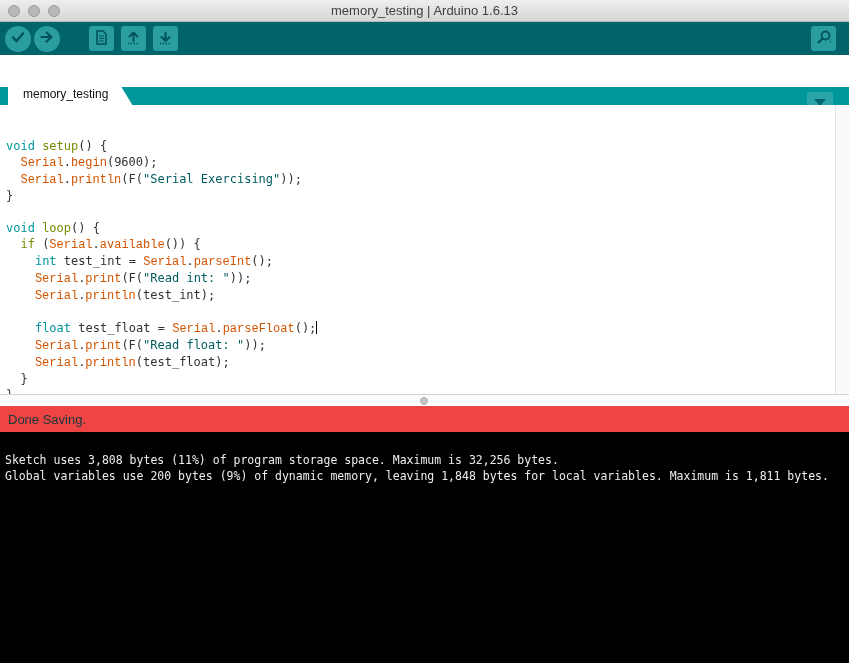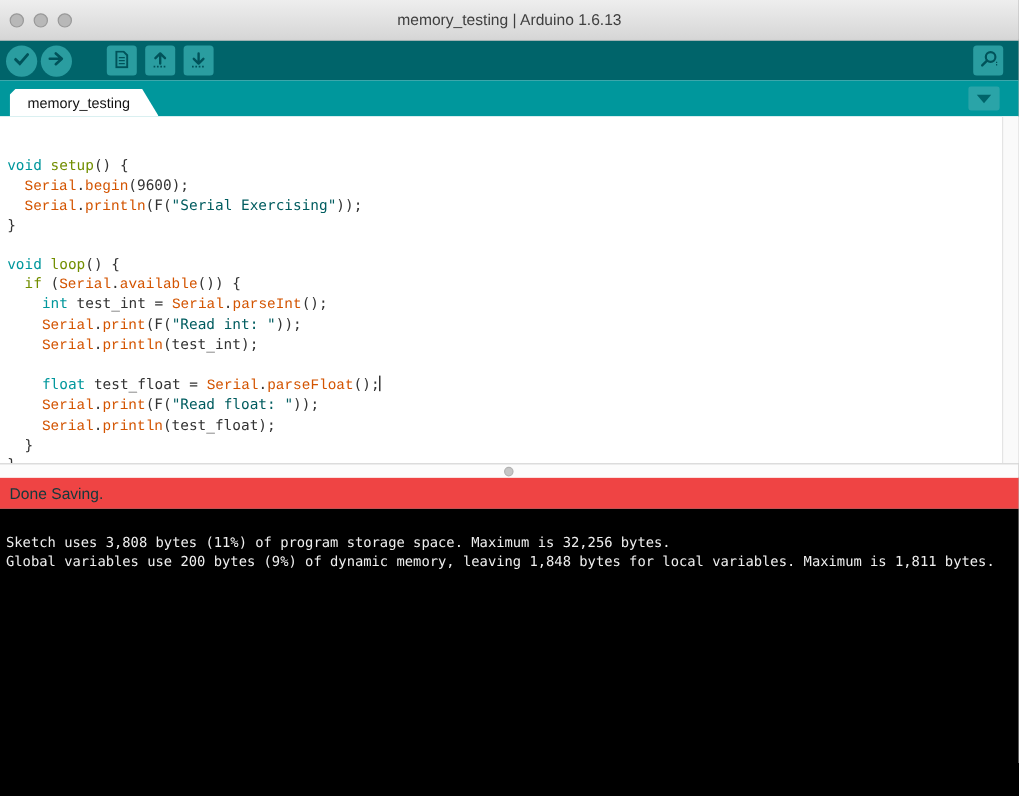--- a/index.html
+++ b/index.html
@@ -9,21 +9,21 @@
   .window {
     position: relative;
     width: 849px;
     height: 663px;
     background: #fff;
     overflow: hidden;
   }
 
   
   .titlebar {
-    height: 34px;
+    height: 22px;
     background: linear-gradient(#eeeeee, #d6d6d6);
     border-bottom: 1px solid #b9b9b9;
     position: relative;
     display: flex;
     align-items: center;
     justify-content: center;
   }
   .traffic-lights {
     position: absolute;
     left: 8px;
@@ -68,23 +68,24 @@
   .serial-btn {
     position: absolute;
     right: 13px;
     top: 4px;
     width: 25px; height: 25px;
     border-radius: 3px;
   }
 
   
   .tabbar {
-    height: 30px;
+    height: 18px;
     background: #00979c;
     position: relative;
+    margin-top: 32px;
   }
   .tab {
     position: absolute;
     left: 8px;
     bottom: 0;
     height: 23px;
     background: #ffffff;
     display: flex;
     align-items: center;
     padding: 0 24px 0 15px;

